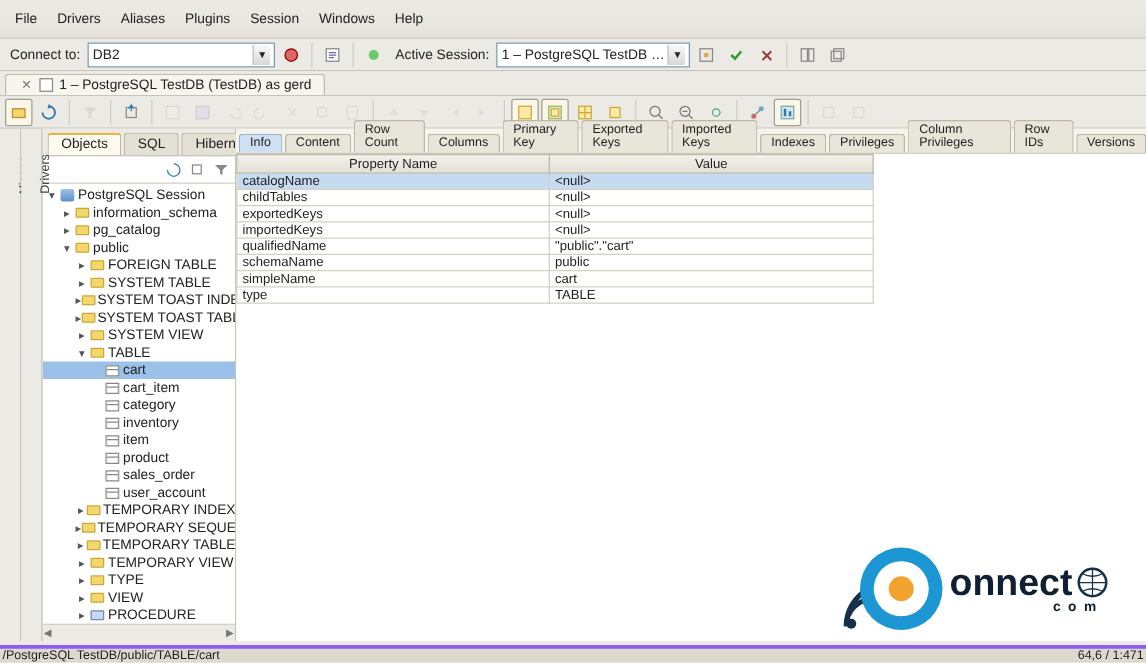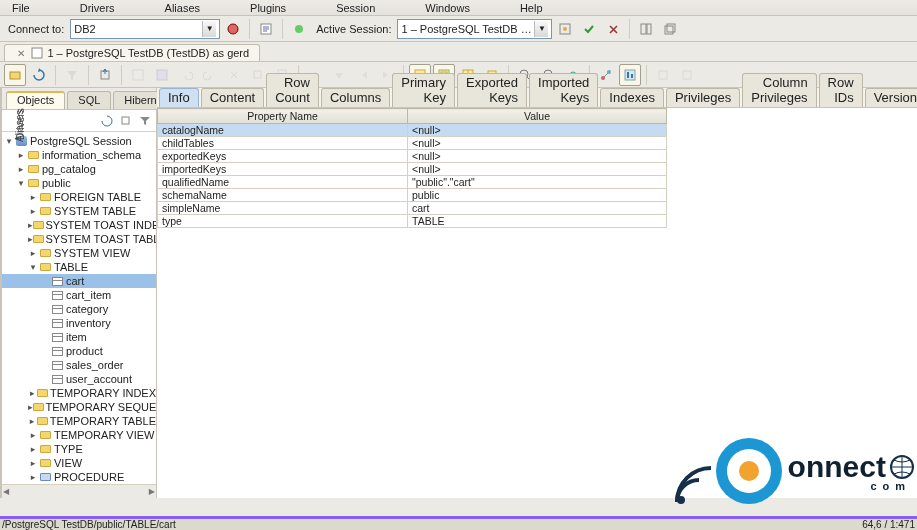--- a/index.html
+++ b/index.html
@@ -1,17 +1,17 @@
 <!DOCTYPE html>
 <html><head>
 <meta charset="utf-8">
 <style>
   * { box-sizing: border-box; margin:0; padding:0; }
   body { font-family: Tahoma, Arial, sans-serif; font-size:11px; background:#eceae5; color:#222; width:917px; height:530px; overflow:hidden; position:relative;}
-  .menubar { background:linear-gradient(#ecebe6,#e4e2db); height:16px; display:flex; align-items:center; padding:0 4px; border-bottom:1px solid #c8c4ba;gap:34px;}
+  .menubar { background:linear-gradient(#ecebe6,#e4e2db); height:31px; display:flex; align-items:center; padding:0 4px; border-bottom:1px solid #c8c4ba;}
   .menubar .menu { padding:2px 8px; cursor:default;}
   .menu-letter { text-decoration:underline;}
   .toolbar1, .toolbar2 { background:#eceae5; height:26px; display:flex; align-items:center; padding:2px 4px; gap:2px; border-bottom:1px solid #c8c4ba;}
   .label { padding:0 4px;}
   .combo { border:1px solid #7a98af; background:#fff; height:20px; display:flex; align-items:center; padding:0 3px;}
   .combo .arrow { width:14px; height:16px; background:linear-gradient(#f8f8f8,#d8d8d8); border-left:1px solid #bbb; display:flex; align-items:center; justify-content:center; font-size:8px; margin-left:2px;}
   .tbtn { width:22px;height:22px;border:1px solid transparent;background:transparent;display:flex;align-items:center;justify-content:center;border-radius:2px;}
   .tbtn.active { border:1px solid #a0a090; background:#faf7e8;}
   .tbtn svg{pointer-events:none;}
   .sep { width:1px;height:20px;background:#cfccc2;margin:0 3px;}
@@ -35,28 +35,28 @@
   .ticon { width:14px; height:12px; display:inline-flex; align-items:center; justify-content:center; margin-right:2px;}
   .folder { background:#f3d66c; border:1px solid #c9a93a; width:11px; height:8px; border-radius:1px;}
   .db { display:inline-block;width:11px;height:10px;background:linear-gradient(#9ec1e8,#5e8fc8);border-radius:2px;}
   .tbl { display:inline-block;width:11px;height:9px;background:#fff;border:1px solid #888;position:relative;}
   .tbl::before{content:'';position:absolute;top:2px;left:0;right:0;height:1px;background:#888;}
   .sel { background:#9cc1e8;}
   .indent0{padding-left:2px}.indent1{padding-left:14px}.indent2{padding-left:26px}.indent3{padding-left:38px}
   .scroll-h { height:14px; background:#eceae5; border-top:1px solid #d4d0c4; display:flex; align-items:center; justify-content:space-between; padding:0 1px; font-size:8px; color:#777;}
   .right-pane { flex:1; background:#fff; display:flex; flex-direction:column;}
   .right-tabs { height:20px; display:flex; align-items:flex-end; padding-left:2px; gap:2px; border-bottom:1px solid #c8c4ba; background:#f5f3ec;}
-  .rtab { border:1px solid #bcb7a7; border-bottom:none; padding:1px 8px 2px 8px; background:#e8e5da; border-radius:3px 3px 0 0; font-size:13px;text-align:right;}
+  .rtab { border:1px solid #bcb7a7; border-bottom:none; padding:1px 8px 2px 8px; background:#e8e5da; border-radius:3px 3px 0 0; font-size:10px;}
   .rtab.active { background:#cfe0f2; border-color:#9ab4cf;}
   .prop-table { width:510px; border:1px solid #bcb7a7; border-collapse:collapse; margin:0;}
   .prop-table th { background:linear-gradient(#f2f0e9,#e3e0d6); border:1px solid #bcb7a7; padding:1px 4px; font-weight:normal; font-size:10.5px;margin-top:44px;}
   .prop-table td { border:1px solid #d4d0c4; padding:0px 4px; font-size:10.5px; background:#fff;margin-left:25px;}
   .prop-table tr.selrow td { background:#c5dbf2;}
   .statusbar { position:absolute; bottom:0; left:0; right:0; height:14px; background:#dcd9cd; border-top:3px solid #8b5cf6; font-size:10px; display:flex; align-items:center; padding:0 2px; justify-content:space-between;}
-  .logo { position:absolute; right:2px; bottom:26px; display:flex; align-items:center; gap:6px;}
+  .logo { position:absolute; right:30px; bottom:26px; display:flex; align-items:center; gap:6px;}
   .logo-c { width:66px;height:66px;border-radius:50%;background:#1c97d4;display:flex;align-items:center;justify-content:center;}
   .logo-c-inner{width:44px;height:44px;border-radius:50%;background:#fff;display:flex;align-items:center;justify-content:center;}
   .logo-text { font-family:Arial; font-size:30px; font-weight:bold; color:#102030;}
   .logo-com { font-size:11px; letter-spacing:6px; color:#102030; font-weight:bold;}
   .wifi { position:absolute; right:186px; bottom:22px; }
 </style>
 </head>
 <body>
 
 <div class="menubar">

